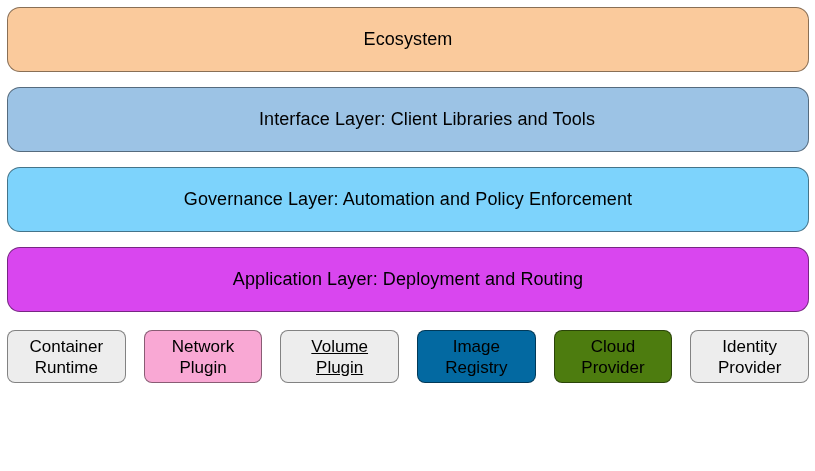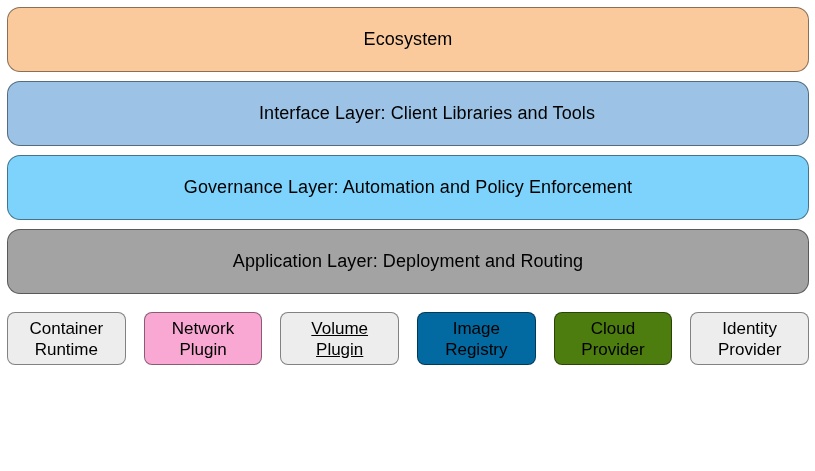--- a/index.html
+++ b/index.html
@@ -14,21 +14,21 @@
   .diagram {
     width: 815px;
     height: 471px;
     padding: 7px 6px 8px 7px;
     display: flex;
     flex-direction: column;
   }
   .stack {
     display: flex;
     flex-direction: column;
-    gap: 9px;
+    gap: 15px;
   }
   .layer {
     height: 65px;
     border: 1.5px solid rgba(0,0,0,0.45);
     border-radius: 13px;
     display: flex;
     align-items: center;
     justify-content: center;
     font-size: 18px;
     letter-spacing: 0.1px;
@@ -60,21 +60,21 @@
   <div class="stack">
     <div class="layer" style="background-color: rgb(250, 202, 156);">
       <span>Ecosystem</span>
     </div>
     <div class="layer" style="background-color: rgb(156, 195, 229); padding-left: 38px;">
       <span>Interface Layer: Client Libraries and Tools</span>
     </div>
     <div class="layer" style="background-color: #7dd3fc;">
       <span>Governance Layer: Automation and Policy Enforcement</span>
     </div>
-    <div class="layer" style="background-color: #a3a3a3;">
+    <div class="layer" style="background-color: #d946ef;">
       <span>Application Layer: Deployment and Routing</span>
     </div>
   </div>
 
   <div class="providers">
     <div class="provider" style="background-color: rgb(237, 237, 237);">
       <span>Container</span>
       <span>Runtime</span>
     </div>
     <div class="provider" style="background-color: #f9a8d4; text-align: center;">

